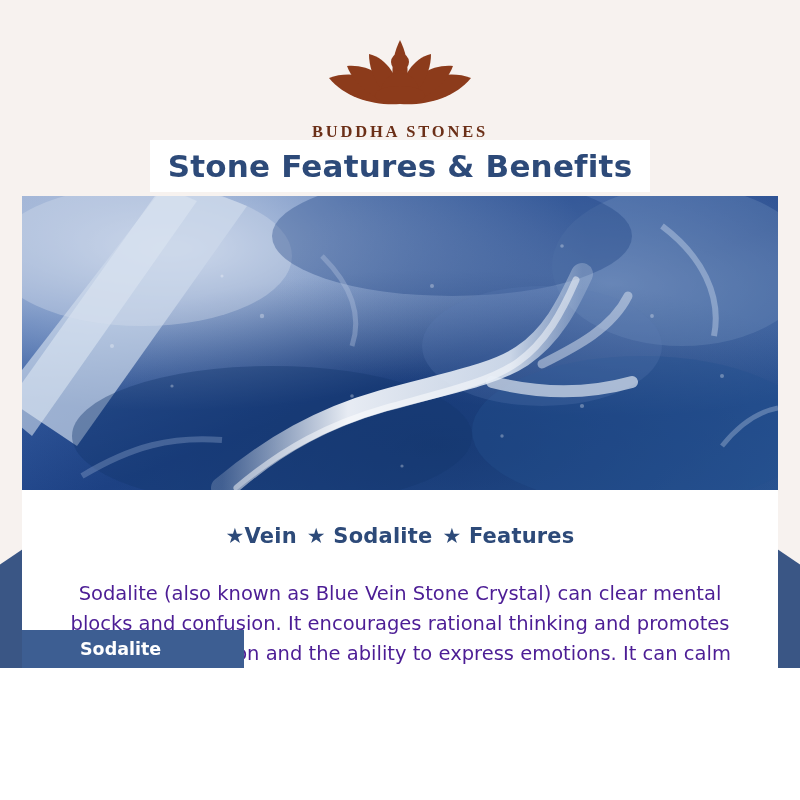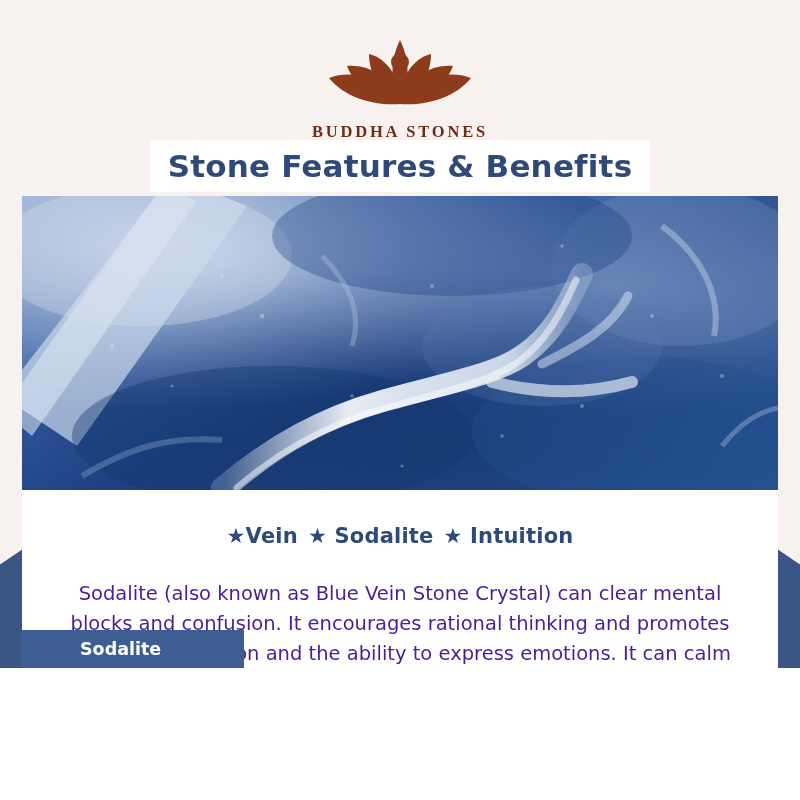--- a/index.html
+++ b/index.html
@@ -254,20 +254,20 @@
       </g>
     </svg>
   </div>
 
   <div class="stone-label">
     <span>Sodalite</span>
   </div>
 
   <div class="content">
     <div class="keywords">
-      <span class="kw"><span>★</span><span>Vein</span></span><span class="sep"></span><span class="kw"><span>★</span> <span>Sodalite</span></span><span class="sep"></span><span class="kw"><span>★</span> <span>Intuition</span></span>
+      <span class="kw"><span>★</span><span>Vein</span></span><span class="sep"></span><span class="kw"><span>★</span> <span>Sodalite</span></span><span class="sep"></span><span class="kw"><span>★</span> <span>Features</span></span>
     </div>
 
     <p class="desc">Sodalite (also known as Blue Vein Stone Crystal) can clear mental blocks and confusion. It encourages rational thinking and promotes intuitive perception and the ability to express emotions. It can calm the mind and can help with learning. It's a gemstone of insight, harmony, and intuition that helps open the throat chakra.</p>
   </div>
 
   <div class="footer-pad"></div>
 </div>
 
 </body></html>

